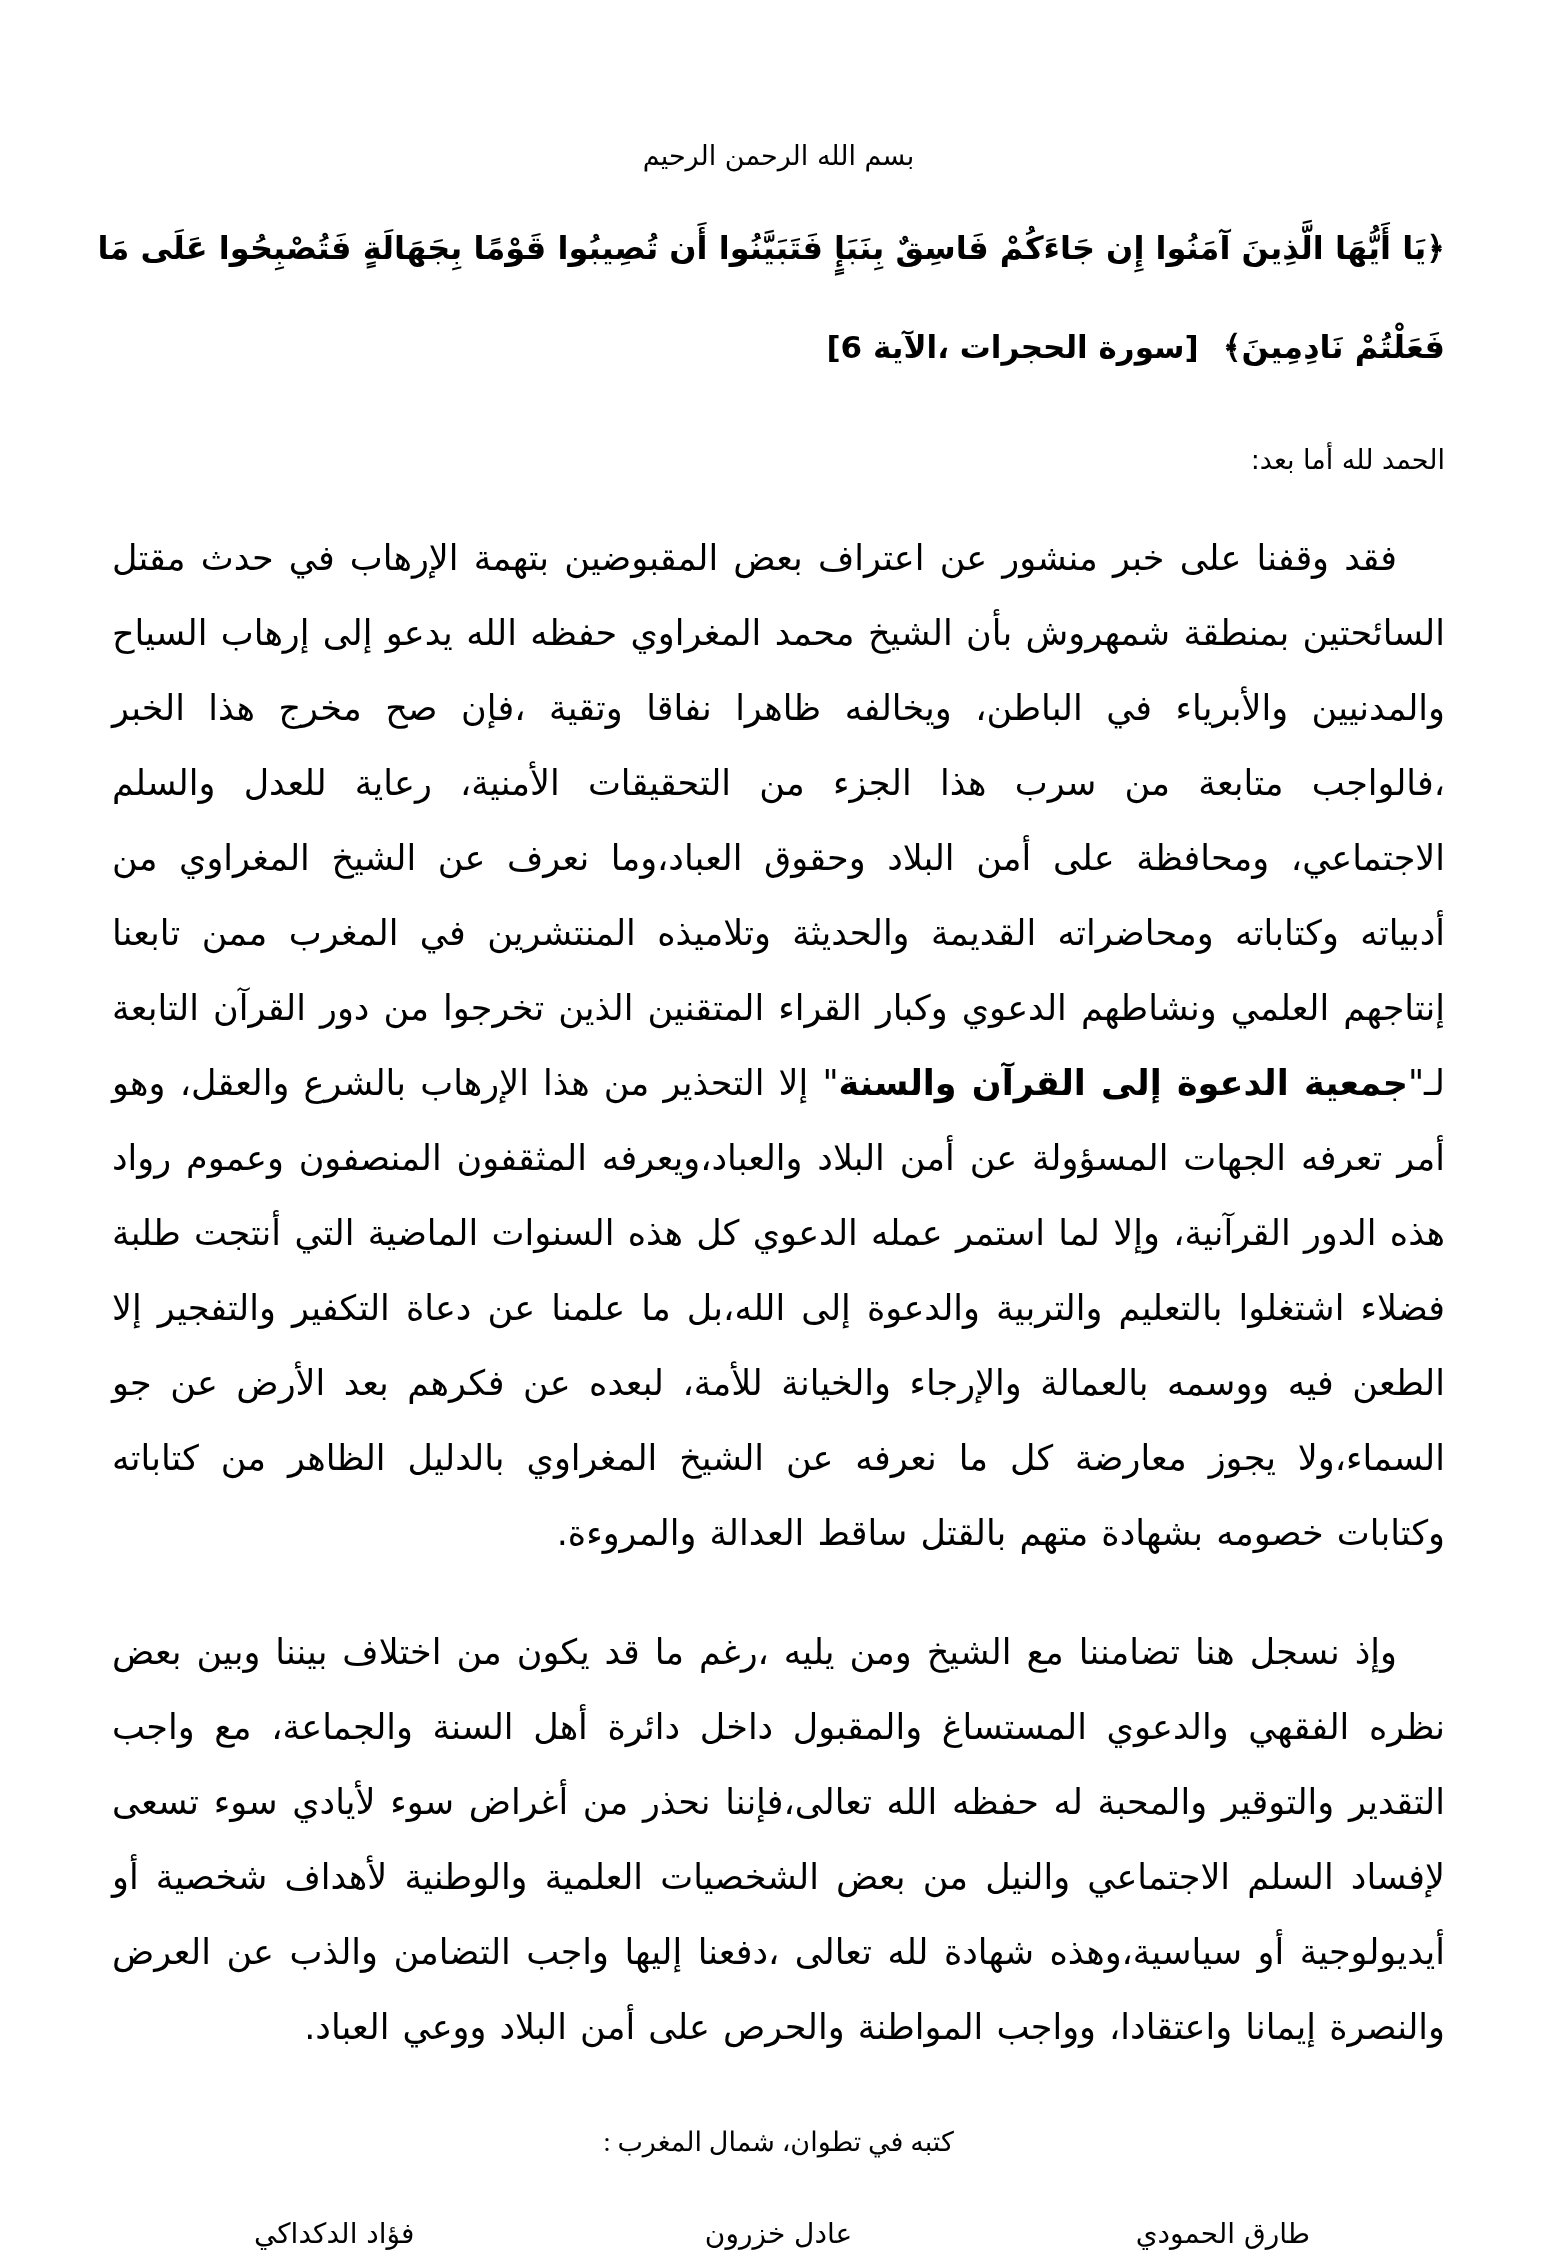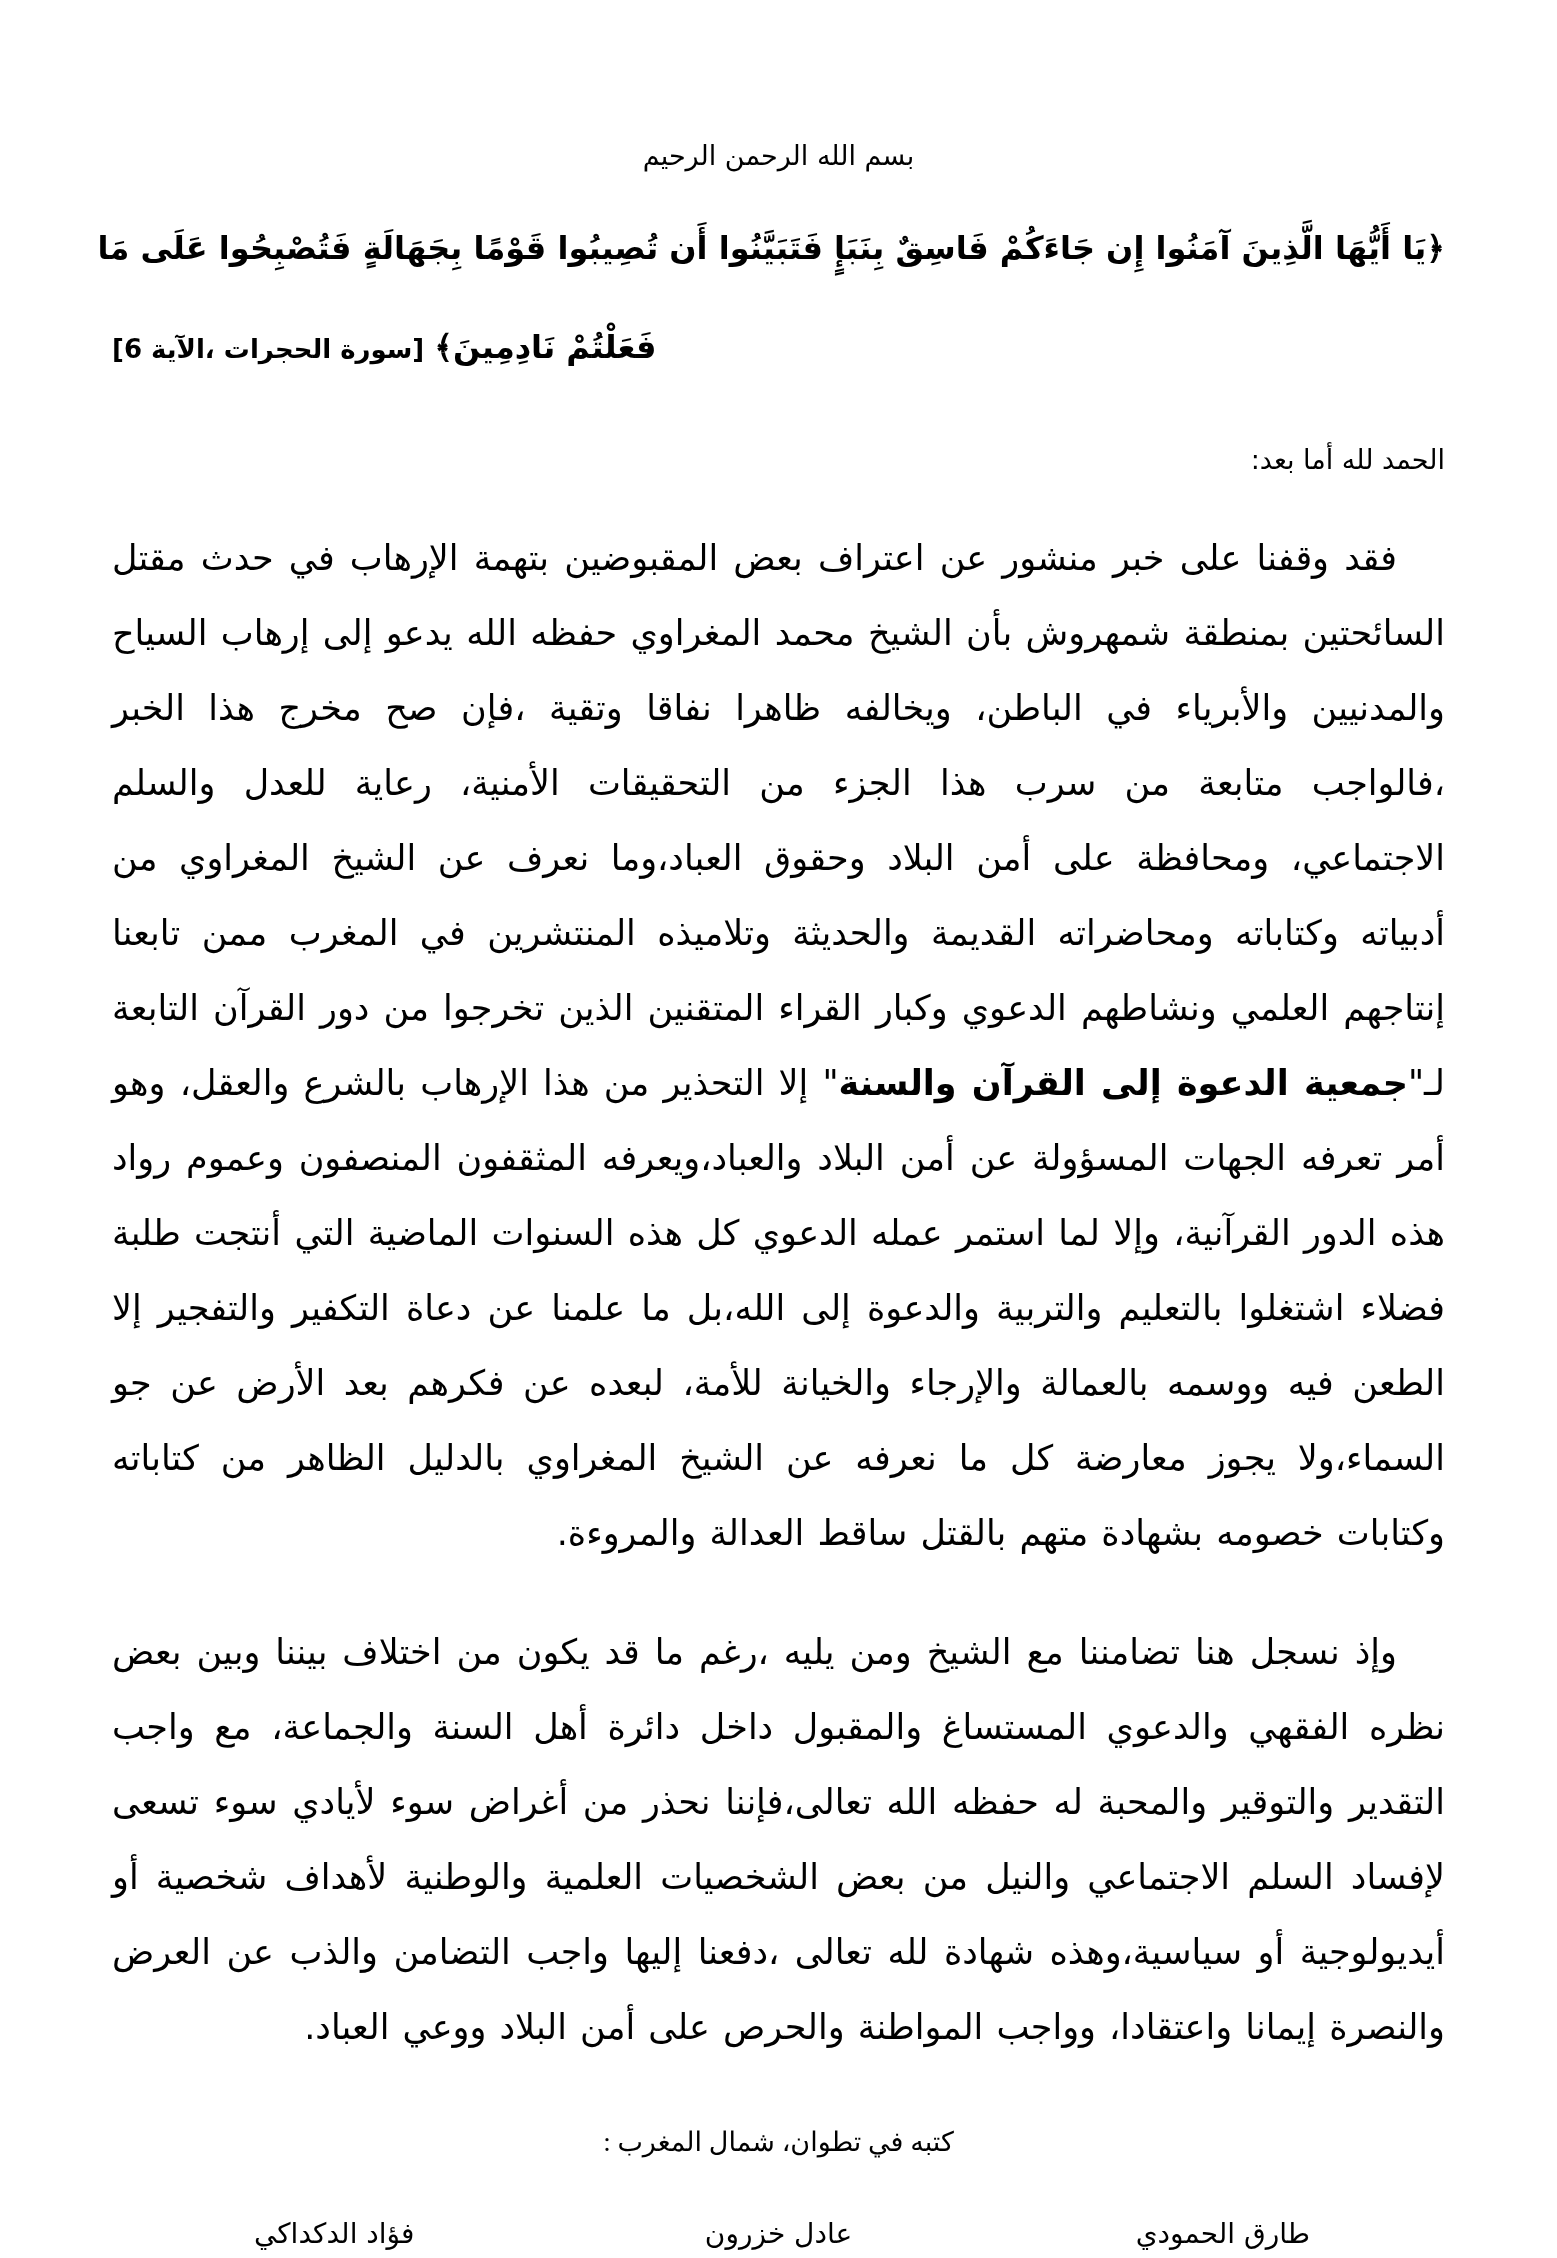--- a/index.html
+++ b/index.html
@@ -16,37 +16,37 @@
     position: relative;
     overflow: hidden;
   }
   .basmala {
     text-align: center;
     font-size: 27px;
     line-height: 1.2;
   }
   .verse {
     margin-top: 58px;
-    text-align: left;
+    text-align: right;
     font-weight: bold;
   }
   .verse-line1 {
     font-size: 32px;
     line-height: 1.15;
     white-space: nowrap;
   }
   .verse-line2 {
     margin-top: 62px;
     font-size: 32px;
     line-height: 1.15;
   }
   .verse-ref {
-    font-size: 26px;
+    font-size: 31px;
     font-weight: bold;
-    margin-right: 10px;
+    margin-right: 24px;
     white-space: nowrap;
   }
   .salutation {
     margin-top: 76px;
     font-size: 27px;
     line-height: 1.3;
   }
   .para {
     margin-top: 44px;
     font-size: 35px;

